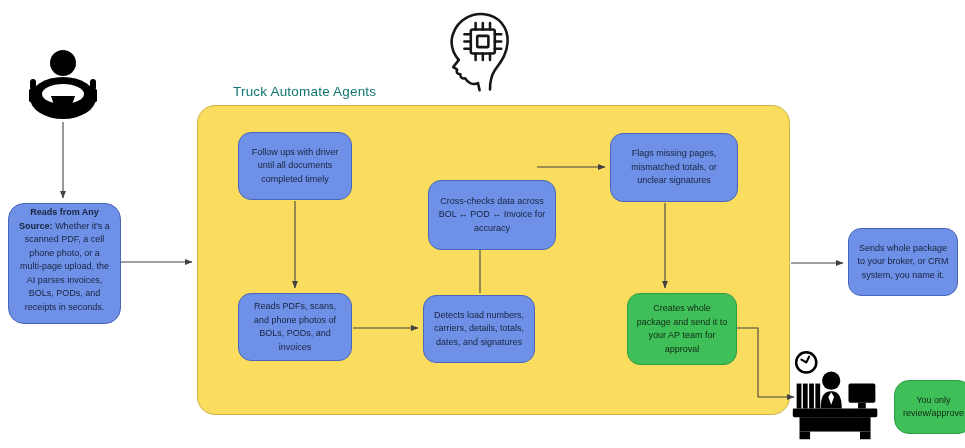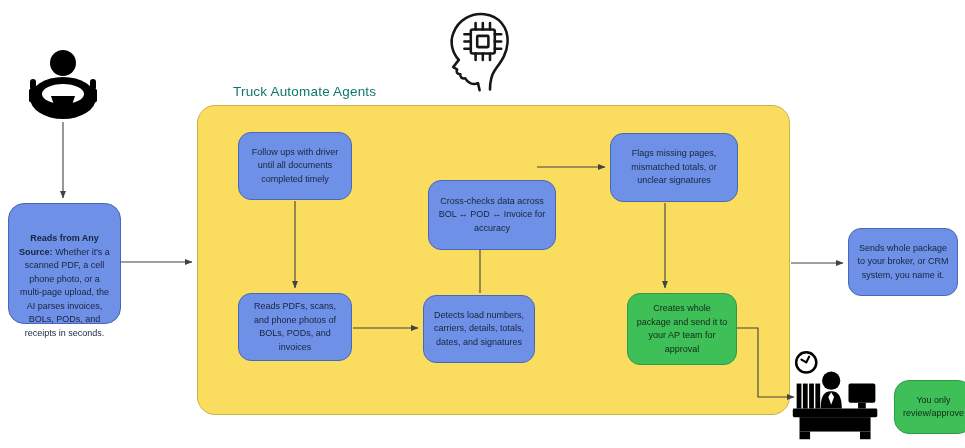--- a/index.html
+++ b/index.html
@@ -14,21 +14,21 @@
     position:absolute; left:233px; top:84px; font-size:13.5px; color:#0f766e; z-index:2; letter-spacing:.2px;
   }
   .node {
     position:absolute; display:flex; align-items:center; justify-content:center;
     text-align:center; border-radius:13px; font-size:9px; line-height:1.5;
     color:#17243f; padding:6px 8px; z-index:2;
   }
   .blue  { background:var(--blue,#6e90e6); border:1.5px solid #4a66b8; }
   .green { background:var(--green,#3fbf58); border:1.5px solid #2d9b47; color:#112a17;margin-left:17px; }
 
-  .n-source      { left:8px;   top:203px; width:113px; height:121px; border-radius:16px; display:block; padding-top:28px; }
+  .n-source      { left:8px;   top:203px; width:113px; height:121px; border-radius:16px; display:block; padding-top:2px; }
   .n-source b    { font-weight:bold; }
   .n-followups   { left:238px; top:132px; width:114px; height:68px; }
   .n-crosschecks { left:428px; top:132px; width:128px; height:70px;margin-top:48px; }
   .n-flags       { left:610px; top:133px; width:128px; height:69px;text-align:center; }
   .n-readspdfs   { left:238px; top:293px; width:114px; height:68px; }
   .n-detects     { left:423px; top:295px; width:112px; height:68px; }
   .n-creates     { left:610px; top:293px; width:110px; height:72px; }
   .n-sends       { left:848px; top:228px; width:110px; height:68px; }
   .n-review      { left:877px; top:380px; width:79px;  height:54px; border-radius:15px; }
 

